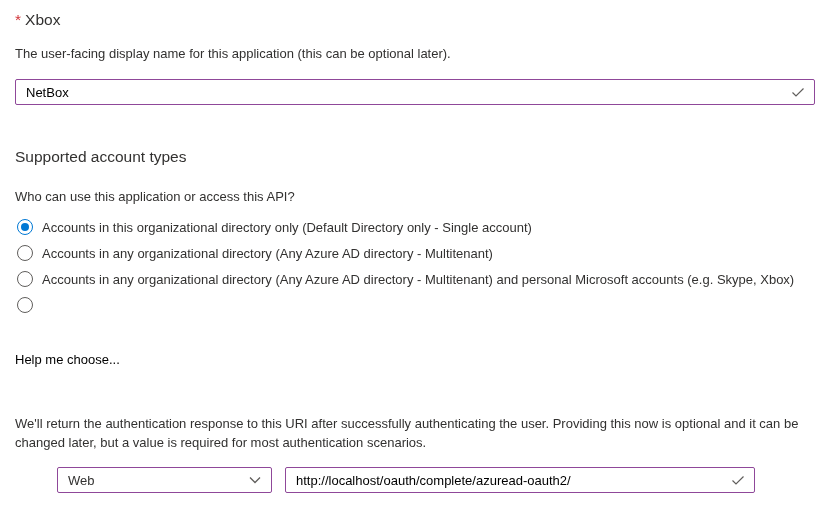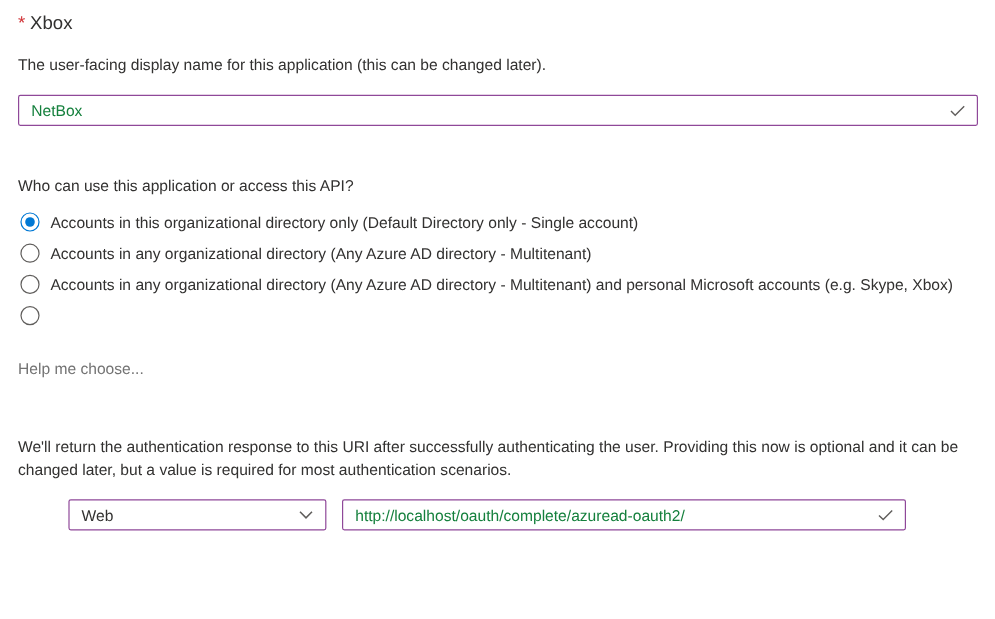--- a/index.html
+++ b/index.html
@@ -37,21 +37,21 @@
     background: #fff;
     display: flex;
     align-items: center;
   }
   .field-box input {
     border: none;
     outline: none;
     background: transparent;
     font-family: "Liberation Sans", "DejaVu Sans", sans-serif;
     font-size: 13px;
-    color: #15803d;
+    color: #000000;
     width: 100%;
     height: 100%;
     padding: 0 28px 0 10px;
   }
   .check-icon {
     position: absolute;
     right: 8px; top: 50%;
     transform: translateY(-50%);
     width: 16px; height: 16px;
     pointer-events: none;
@@ -85,23 +85,23 @@
     left: 50%; top: 50%;
     width: 8px; height: 8px;
     border-radius: 50%;
     background: #0078d4;
     transform: translate(-50%, -50%);
   }
   .radio-label { font-size: 13px; margin-left: 9px; white-space: nowrap; }
 
   .help-link {
     display: inline-block;
-    margin-top: 24px;
+    margin-top: 34px;
     font-size: 13px;
-    color: #737373;
+    color: #000000;
     text-decoration: none;
     cursor: pointer;
   }
 
   .redirect-section { margin-top: 46px; }
 
   .controls-row {
     display: flex;
     align-items: center;
     margin-top: 15px;
@@ -131,30 +131,31 @@
 </style>
 </head>
 <body>
 
 <div class="page">
 
   <div class="section-title">
     <span class="required-marker">*</span><span>Xbox</span>
   </div>
 
-  <div class="description">The user-facing display name for this application (this can be changed later).</div>
+  <div class="description">The user-facing display name for this application (this can be optional later).</div>
 
   <div class="field-box name-input-box">
     <input type="text" value="NetBox" style="">
     <svg class="check-icon" viewBox="0 0 16 16">
       <path d="M2.5 8.5 L6 12 L13.5 4.5" fill="none" stroke="#605e5c" stroke-width="1.2"></path>
     </svg>
   </div>
 
   <div class="account-types">
+    <div class="section-title">Supported account types</div>
     <div class="question">Who can use this application or access this API?</div>
 
     <div class="radio-list">
       <div class="radio-row selected">
         <span class="radio-circle"></span>
         <span class="radio-label">Accounts in this organizational directory only (Default Directory only - Single account)</span>
       </div>
       <div class="radio-row">
         <span class="radio-circle"></span>
         <span class="radio-label">Accounts in any organizational directory (Any Azure AD directory - Multitenant)</span>

